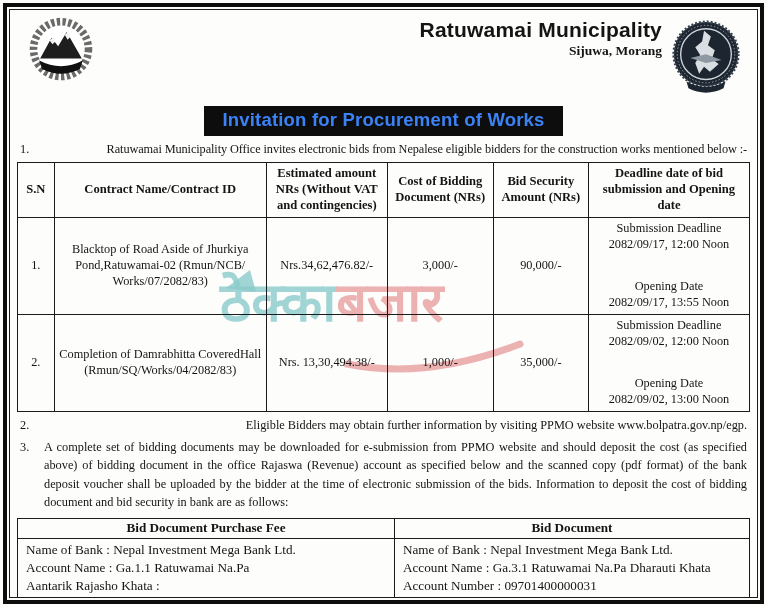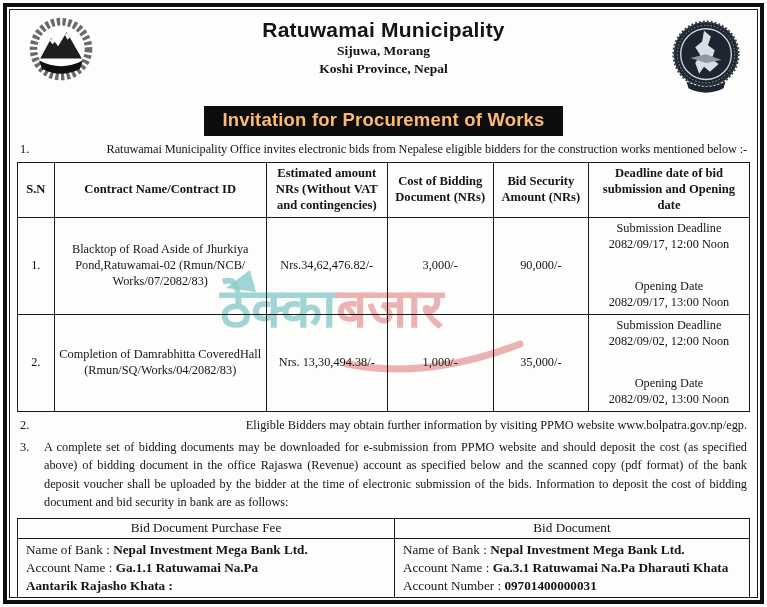--- a/index.html
+++ b/index.html
@@ -7,26 +7,26 @@
     width:767px;height:607px;position:relative;background:#fdfdfc;
     font-family:"Liberation Serif", serif;color:#141414;overflow:hidden;
   }
   .page-outer{position:absolute;left:3px;top:3px;right:3px;bottom:3px;border:4px solid #0d0d0d;}
   .page-inner{position:absolute;left:2px;top:2px;right:2px;bottom:2px;border:1px solid #1b1b1b;
     padding:5px 7px 0 7px;overflow:hidden;}
 
   
   .header{display:flex;align-items:flex-start;}
   .logo-box{width:88px;flex:none;display:flex;justify-content:center;}
-  .title-block{flex:1;text-align:center;padding-top:2px;}
+  .title-block{flex:1;text-align:right;padding-top:2px;}
   .muni-title{font-family:"Liberation Sans", sans-serif;font-weight:bold;font-size:21px;line-height:1.2;letter-spacing:.2px;}
   .addr{font-weight:bold;font-size:13.5px;line-height:1.35;}
 
   .banner-row{text-align:center;margin-top:3px;}
-  .banner{display:inline-block;background:#0d0d0d;color:#fdba74;
+  .banner{display:inline-block;background:#0d0d0d;color:#3b82f6;
     font-family:"Liberation Sans", sans-serif;font-weight:bold;font-size:18.5px;
     padding:3px 18px 5px 18px;letter-spacing:.2px;}
 
   .pubdate{text-align:center;font-weight:bold;font-size:13.2px;margin-top:5px;}
 
   
   .item{display:flex;margin-top:4px;font-size:12.3px;line-height:1.5;}
   .item .num{width:24px;flex:none;padding-left:3px;}
   .item .txt{flex:1;text-align:justify;padding-right:3px;}
   .item.oneline .txt{text-align:right;white-space:nowrap;letter-spacing:-0.1px;}
@@ -35,26 +35,26 @@
   table.works{width:100%;border-collapse:collapse;margin-top:4px;position:relative;z-index:2;}
   .works th,.works td{border:1px solid #1b1b1b;text-align:center;vertical-align:middle;padding:3px 4px;}
   .works th{font-size:12.6px;height:46px;line-height:1.25;}
   .works td{font-size:12.3px;line-height:1.3;}
   .works tr.r1 td{height:64px;}
   .works tr.r2 td{height:70px;}
   .dl-block+.dl-block{margin-top:26px;}
 
   
   table.bank{width:100%;border-collapse:collapse;margin-top:6px;font-size:13.2px;}
-  .bank th{border:1px solid #1b1b1b;font-weight:normal;text-align:center;padding:1px 2px 2px;font-size:13.2px;}
+  .bank th{border:1px solid #1b1b1b;font-weight:bold;text-align:center;padding:1px 2px 2px;font-size:13.2px;}
   .bank td{border:1px solid #1b1b1b;vertical-align:top;padding:2px 8px 4px;line-height:1.38;height:78px;}
-  .bank b{font-weight:bold;}
-
-  
-  .watermark{position:absolute;left:210px;top:272px;z-index:1;pointer-events:none;
+  .bank b{font-weight:normal;}
+
+  
+  .watermark{position:absolute;left:210px;top:266px;z-index:1;pointer-events:none;
     font-family:"DejaVu Sans", sans-serif;font-weight:bold;font-size:54px;white-space:nowrap;
     opacity:.8;line-height:1;}
   .wm-swoosh{position:absolute;left:202px;top:254px;z-index:1;pointer-events:none;opacity:.8;}
 </style>
 </head>
 <body>
 
 <div class="page-outer">
   <div class="page-inner">
 
@@ -72,21 +72,20 @@
           <circle cx="40" cy="36" r="29" fill="none" stroke="#6a6a6a" stroke-width="8" stroke-dasharray="3.5 2.5"></circle>
           <circle cx="40" cy="36" r="24" fill="#ffffff"></circle>
           <path d="M18 46 L30 24 L37 33 L46 18 L62 46 Z" fill="#1e1e1e"></path>
           <path d="M28 27 l3 4 3-3 -3-4 Z M44 21 l3 5 3-3 -3-5 Z" fill="#f3f3f3"></path>
           <path d="M17 48 Q40 60 63 48 L60 57 Q40 67 20 57 Z" fill="#101010"></path>
         </svg>
       </div>
       <div class="title-block">
         <div class="muni-title">Ratuwamai Municipality</div>
         <div class="addr">Sijuwa, Morang</div>
-        <div class="addr">Koshi Province, Nepal</div>
       </div>
       <div class="logo-box">
         <svg width="78" height="88" viewBox="0 0 80 90">
           <circle cx="40" cy="40" r="33" fill="#1d2630"></circle>
           <circle cx="40" cy="40" r="33" fill="none" stroke="#3a4450" stroke-width="3" stroke-dasharray="2 2"></circle>
           <circle cx="40" cy="40" r="26" fill="none" stroke="#cdd4da" stroke-width="1.4"></circle>
           <circle cx="40" cy="40" r="29.5" fill="none" stroke="#9aa4ad" stroke-width="1" stroke-dasharray="1.5 2"></circle>
           <path d="M38 16 L45 22 L42 31 L49 36 L46 45 L53 50 L44 58 L38 53 L33 60 L29 49 L34 41 L29 33 L36 27 Z" fill="#d9dee2"></path>
           <path d="M24 44 L40 40 L56 46 L40 49 Z" fill="#8d98a2"></path>
           <path d="M20 68 Q40 79 60 68 L58 75 Q40 84 22 75 Z" fill="#1d2630"></path>
@@ -130,21 +129,21 @@
           <td>Nrs.34,62,476.82/-</td>
           <td>3,000/-</td>
           <td>90,000/-</td>
           <td>
             <div class="dl-block">
               <div>Submission Deadline</div>
               <div>2082/09/17, 12:00 Noon</div>
             </div>
             <div class="dl-block">
               <div>Opening Date</div>
-              <div>2082/09/17, 13:00 Noon</div>
+              <div>2082/09/17, 13:55 Noon</div>
             </div>
           </td>
         </tr>
         <tr class="r2">
           <td>2.</td>
           <td>Completion of Damrabhitta CoveredHall (Rmun/SQ/Works/04/2082/83)</td>
           <td>Nrs. 13,30,494.38/-</td>
           <td>1,000/-</td>
           <td>35,000/-</td>
           <td>

